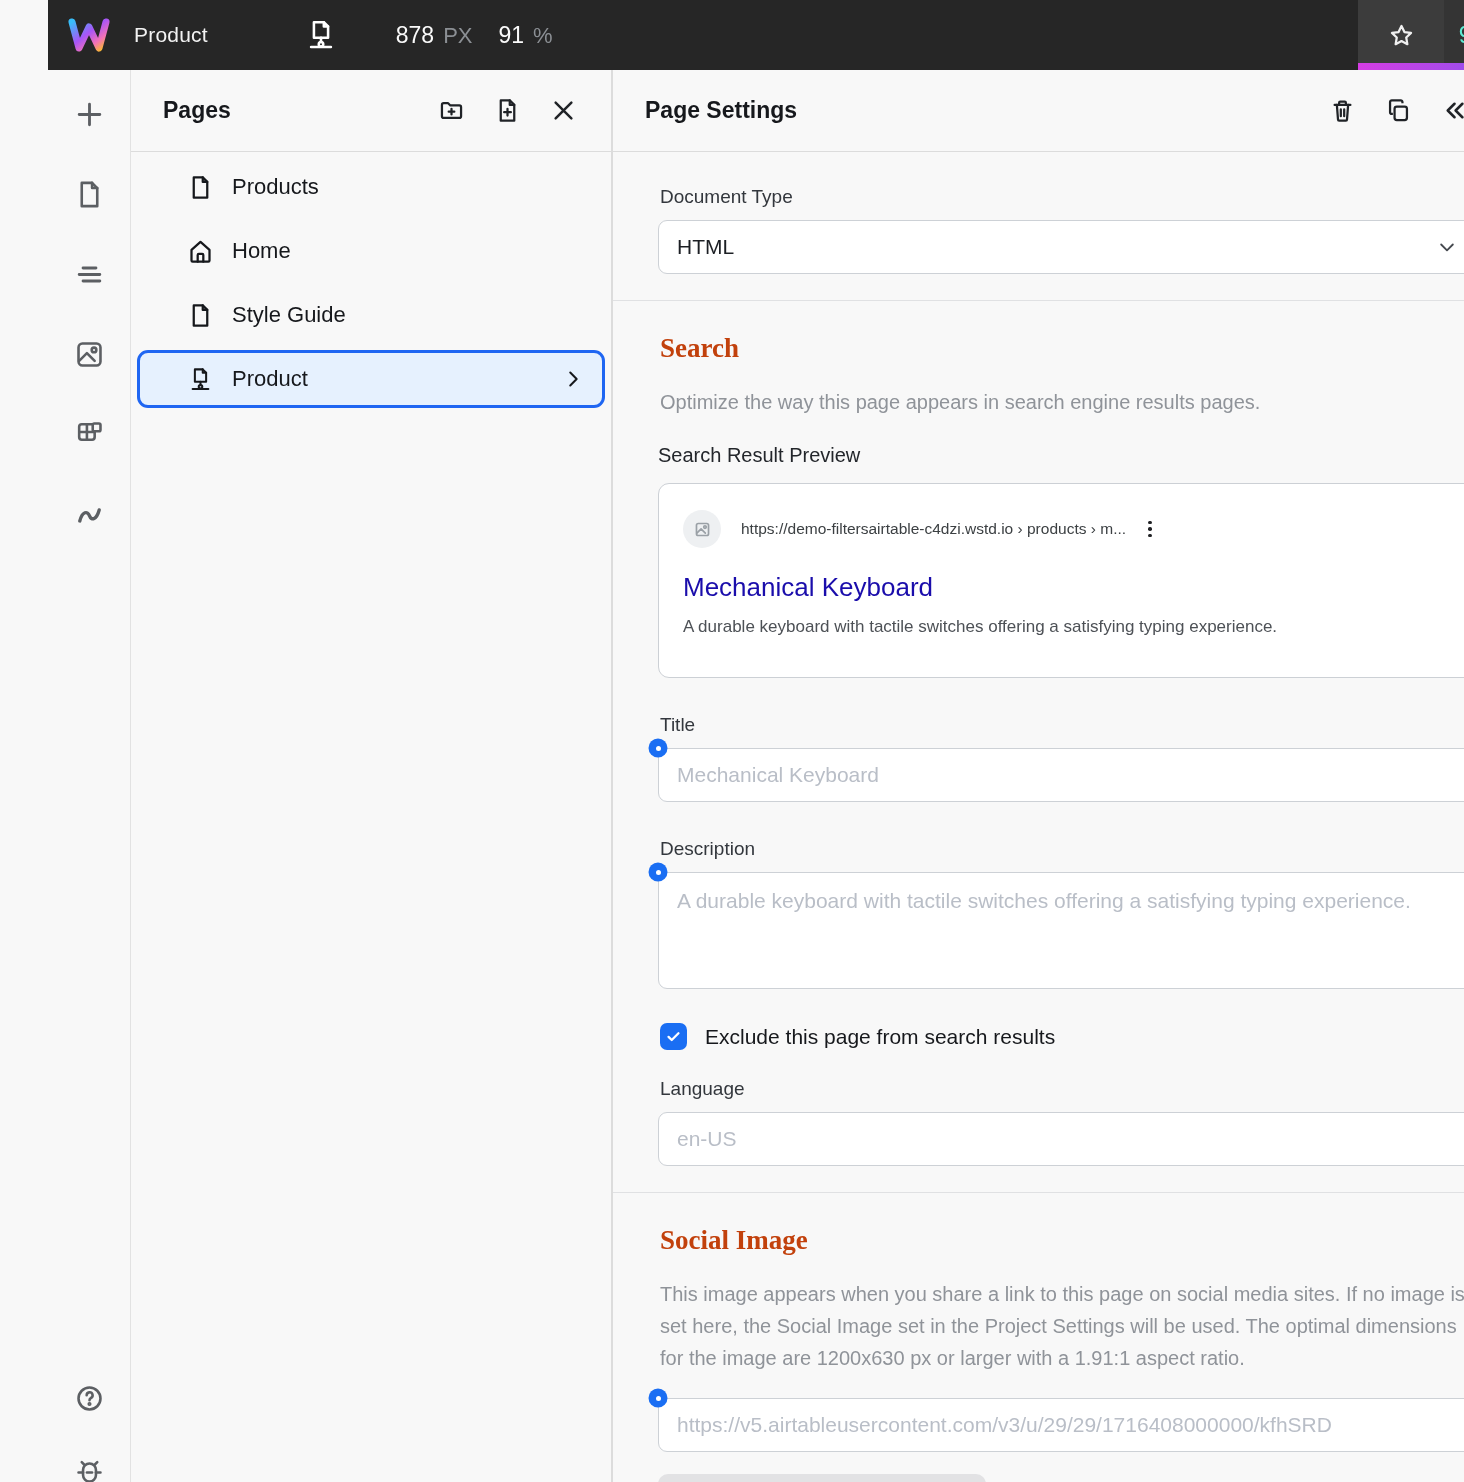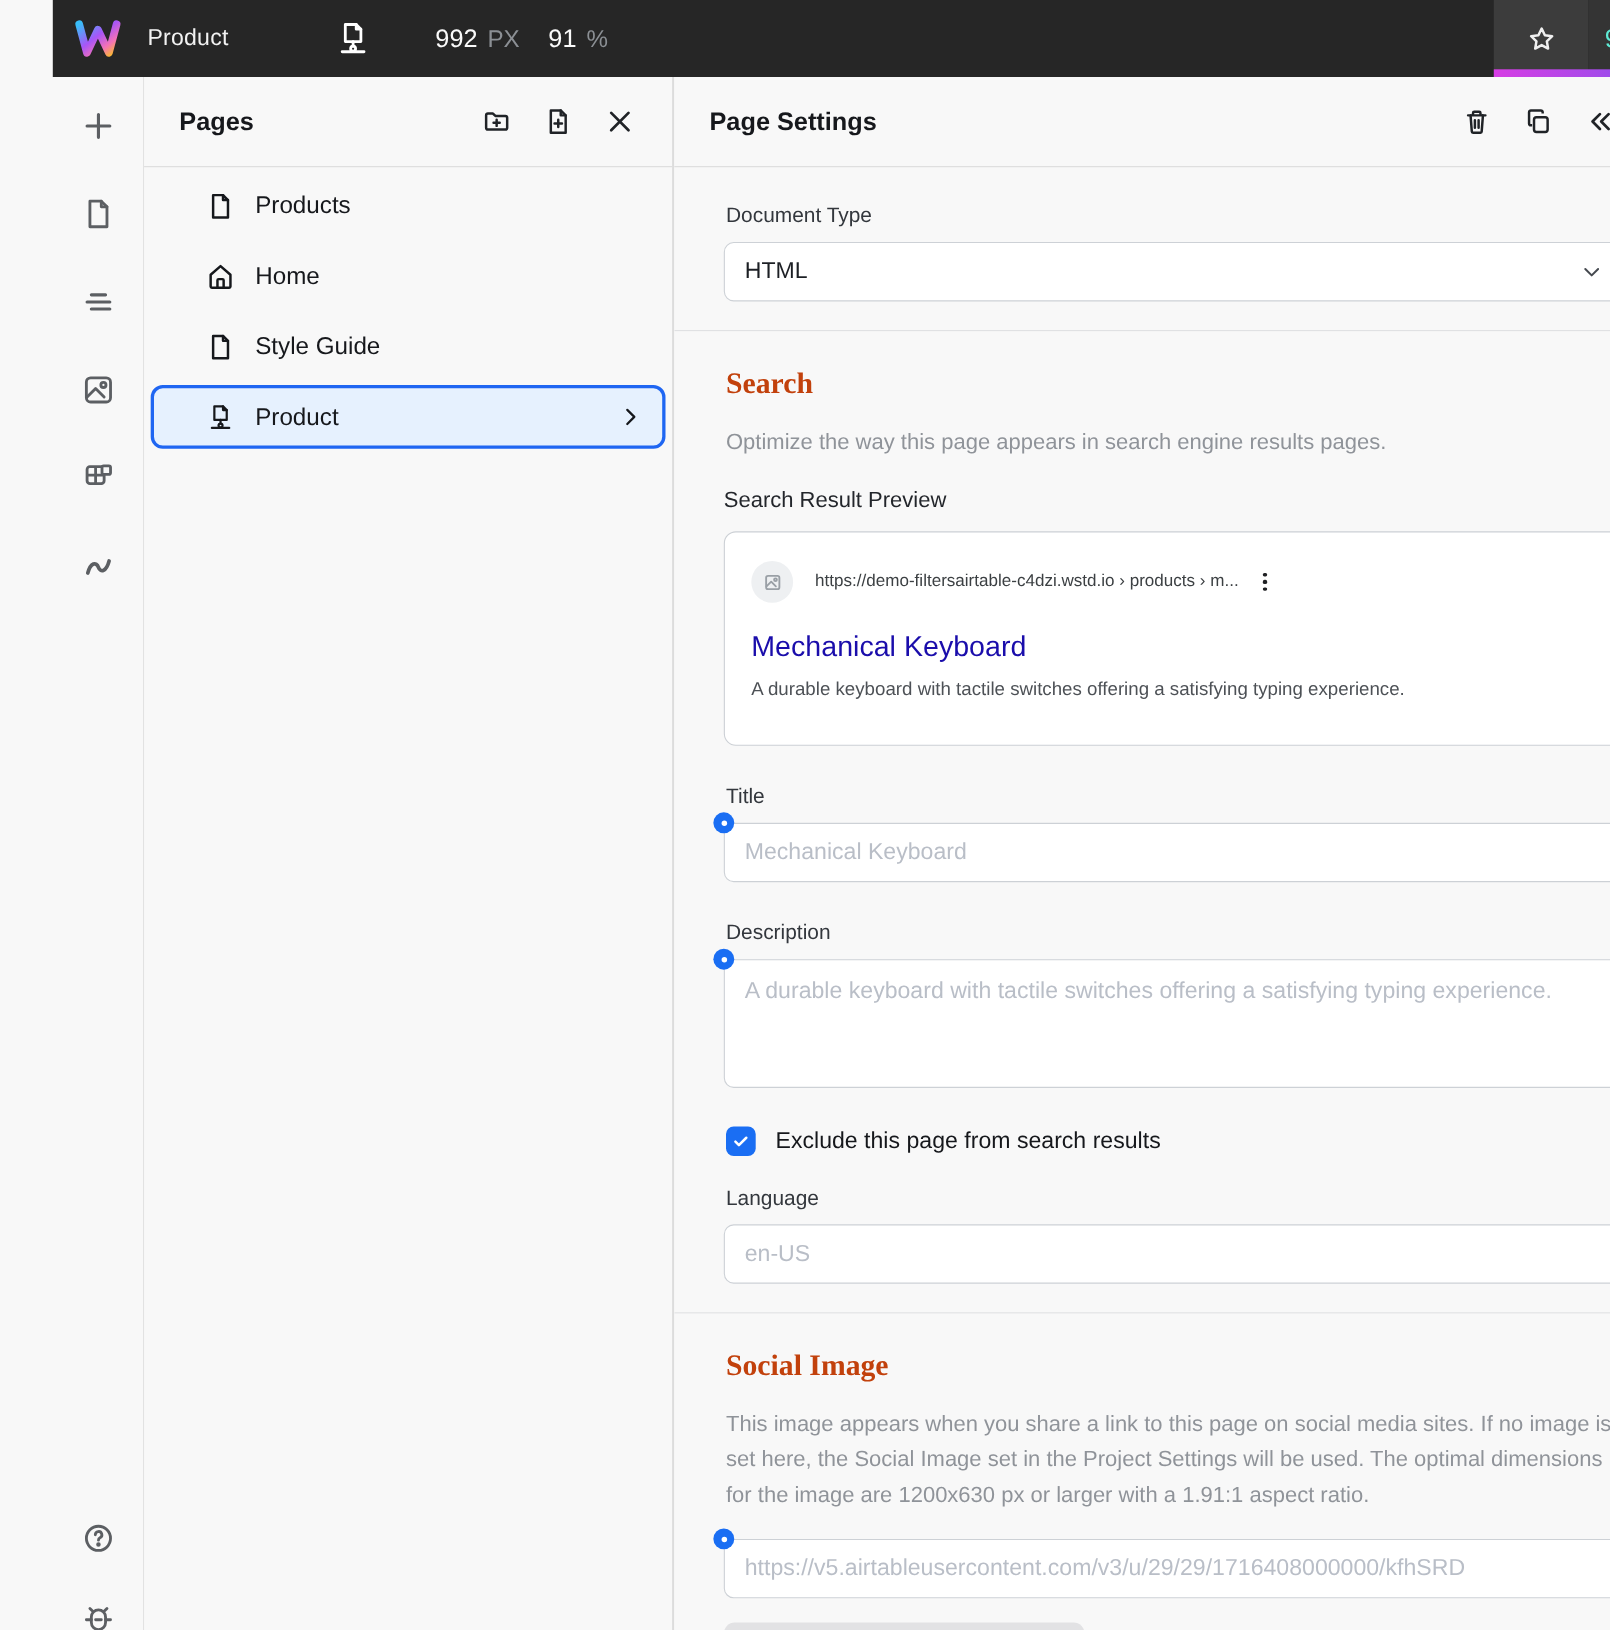--- a/index.html
+++ b/index.html
@@ -123,21 +123,21 @@
     <span class="topbar-pageicon">
       <svg viewBox="0 0 24 24" fill="none" stroke="currentColor" stroke-width="1.8" stroke-linecap="round" stroke-linejoin="round">
         <path d="M7 3 h7 l3 3 v8 h-10 z"></path>
           <path d="M14 3 v3 h3"></path>
         <path d="M12 14 v3"></path>
           <circle cx="12" cy="18.5" r="1.6"></circle>
           <path d="M5 20.5 h14"></path>
       </svg>
     </span>
     <span class="dim-group">
-      <span class="dim-val">992</span>
+      <span class="dim-val">878</span>
       <span class="dim-unit">PX</span>
     </span>
     <span class="dim-group">
       <span class="dim-val">91</span>
       <span class="dim-unit">%</span>
     </span>
     <span class="topbar-spacer"></span>
     <div class="bp-tab">
       <div class="bp-star-zone">
         <svg class="star-icon" viewBox="0 0 24 24" fill="none" stroke="currentColor" stroke-width="2" stroke-linejoin="round">

